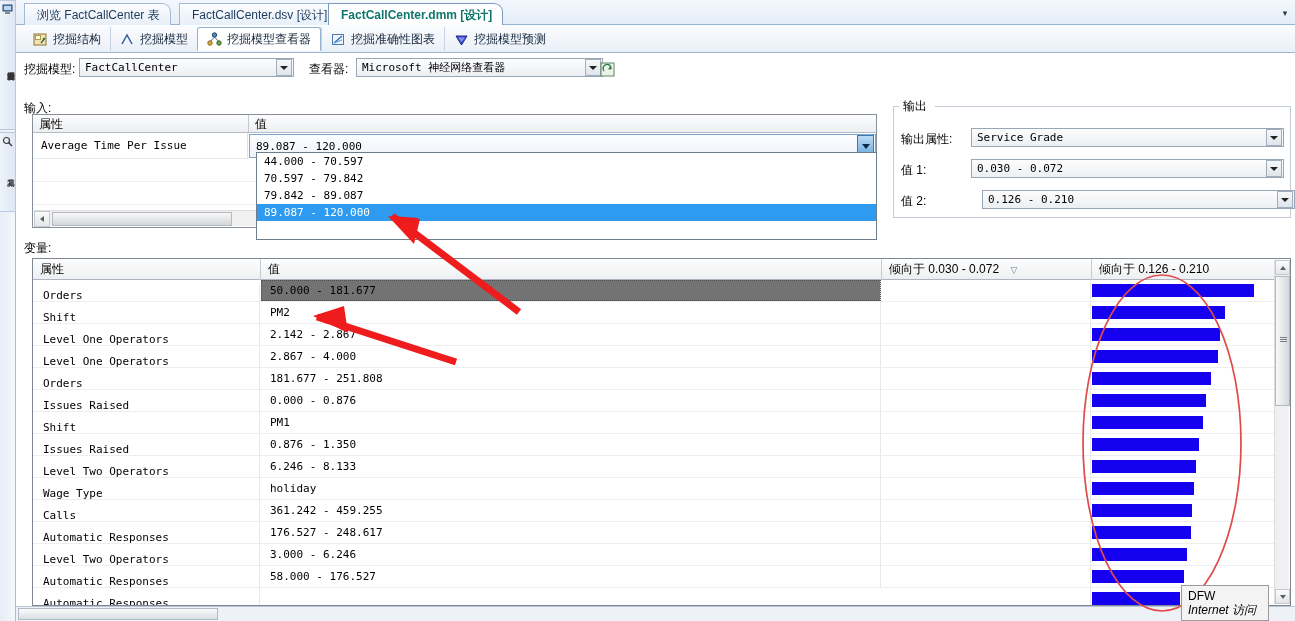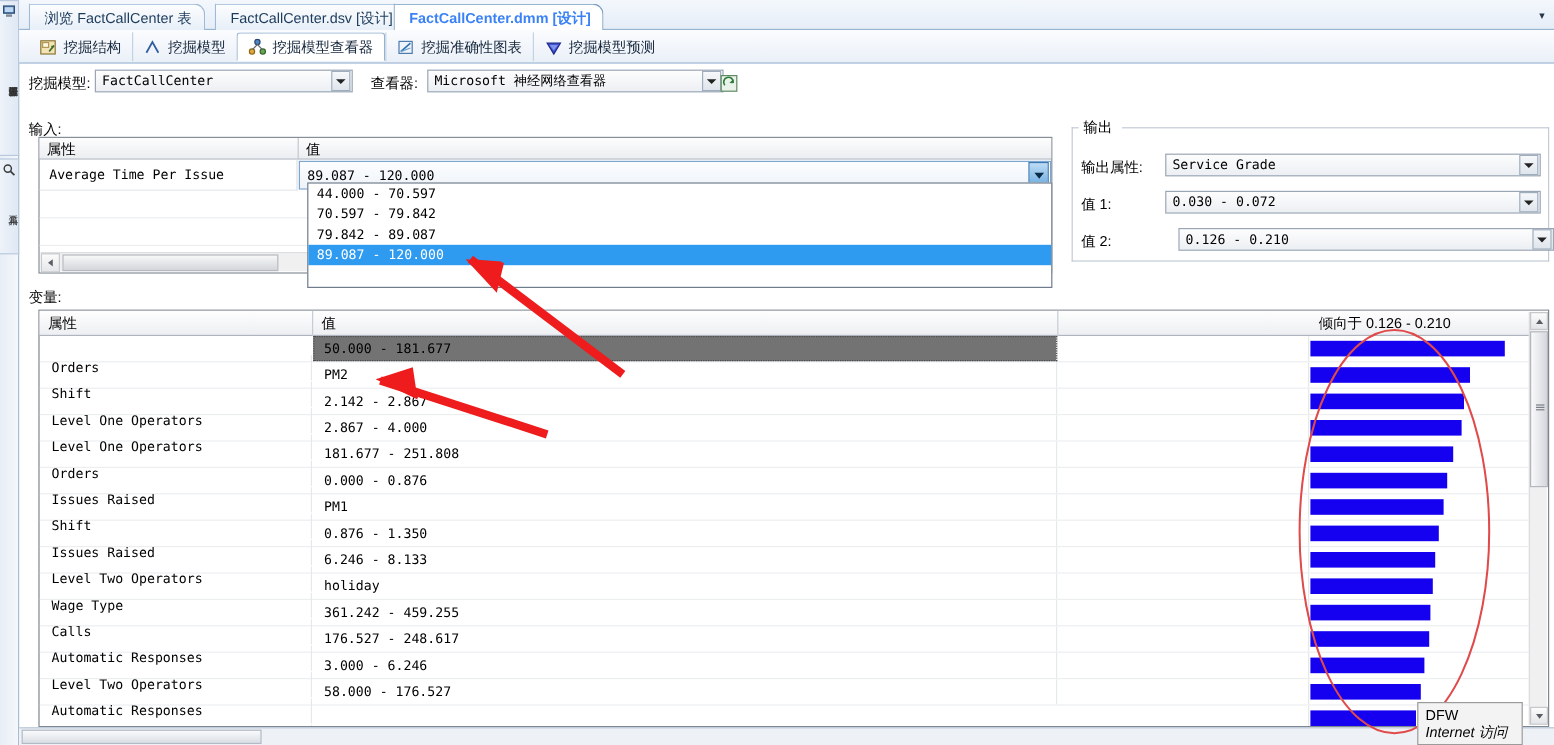--- a/index.html
+++ b/index.html
@@ -46,21 +46,21 @@
     position:absolute; top:3px; height:22px;
     padding:4px 10px 0 12px;
     font-size:12px; color:#1b3a5c;
     border:1px solid #9fbad6; border-bottom:none;
     border-radius:0 9px 0 0;
     background:linear-gradient(to bottom,#fcfdfe,#e7eff8);
     white-space:nowrap;
     line-height:14px;
   }
   .doctab.active {
-    background:#fff; font-weight:bold; color:#3b82f6; z-index:5;
+    background:#fff; font-weight:bold; color:#0f766e; z-index:5;
     border-color:#7a9cc0;
   }
   #tab-dd {
     position:absolute; right:4px; top:7px; width:12px; height:12px;
     font-size:9px; color:#26364a; text-align:center; line-height:12px;
   }
 
   
   #toolbar {
     position:absolute; left:16px; top:25px; width:1279px; height:28px;
@@ -207,21 +207,21 @@
     padding-left:7px; font-size:12px;
     border-right:1px solid #c6ccd4;
   }
   .sortglyph { display:inline-block; margin-left:8px; color:#757b84; font-size:9px; }
   #var-body {
     position:absolute; left:0; top:21px; width:1241px; height:325px;
     overflow:hidden;
   }
   .vrow { position:relative; height:22px; border-bottom:1px solid #eceef0; }
   .vrow .c-attr {
-    position:absolute; left:0; top:16px; width:227px; height:21px; line-height:21px;
+    position:absolute; left:0; top:5px; width:227px; height:21px; line-height:21px;
     padding-left:10px; border-right:1px solid #e6e9ec;
   }
   .vrow .c-val {
     position:absolute; left:228px; top:0; width:620px; height:21px; line-height:21px;
     padding-left:9px; border-right:1px solid #e6e9ec;
   }
   .vrow.focus .c-val {
     outline:1px dotted #4d4d4d; outline-offset:-1px;
     background:#737373;
   }
@@ -435,20 +435,24 @@
         <i></i>
       </span>
   </div>
 </div>
 
 <div id="var-label">变量:</div>
 <div id="var-box">
   <div id="var-head">
     <div class="hc" style="left:0; width:228px;">属性</div>
     <div class="hc" style="left:228px; width:621px;">值</div>
+    <div class="hc" style="left:849px; width:210px;">
+      <span>倾向于 0.030 - 0.072</span>
+      <span class="sortglyph">▽</span>
+    </div>
     <div class="hc" style="left:1059px; width:198px; border-right:none;">倾向于 0.126 - 0.210</div>
   </div>
   <div id="var-body">
       <div class="vrow focus">
         <div class="c-attr mono">Orders</div>
         <div class="c-val mono">50.000 - 181.677</div>
         <div class="c-b1"></div>
         <div class="c-b2">
           <div class="bar" style="width: 161.5px; background: rgb(21, 0, 240);"></div>
         </div>

